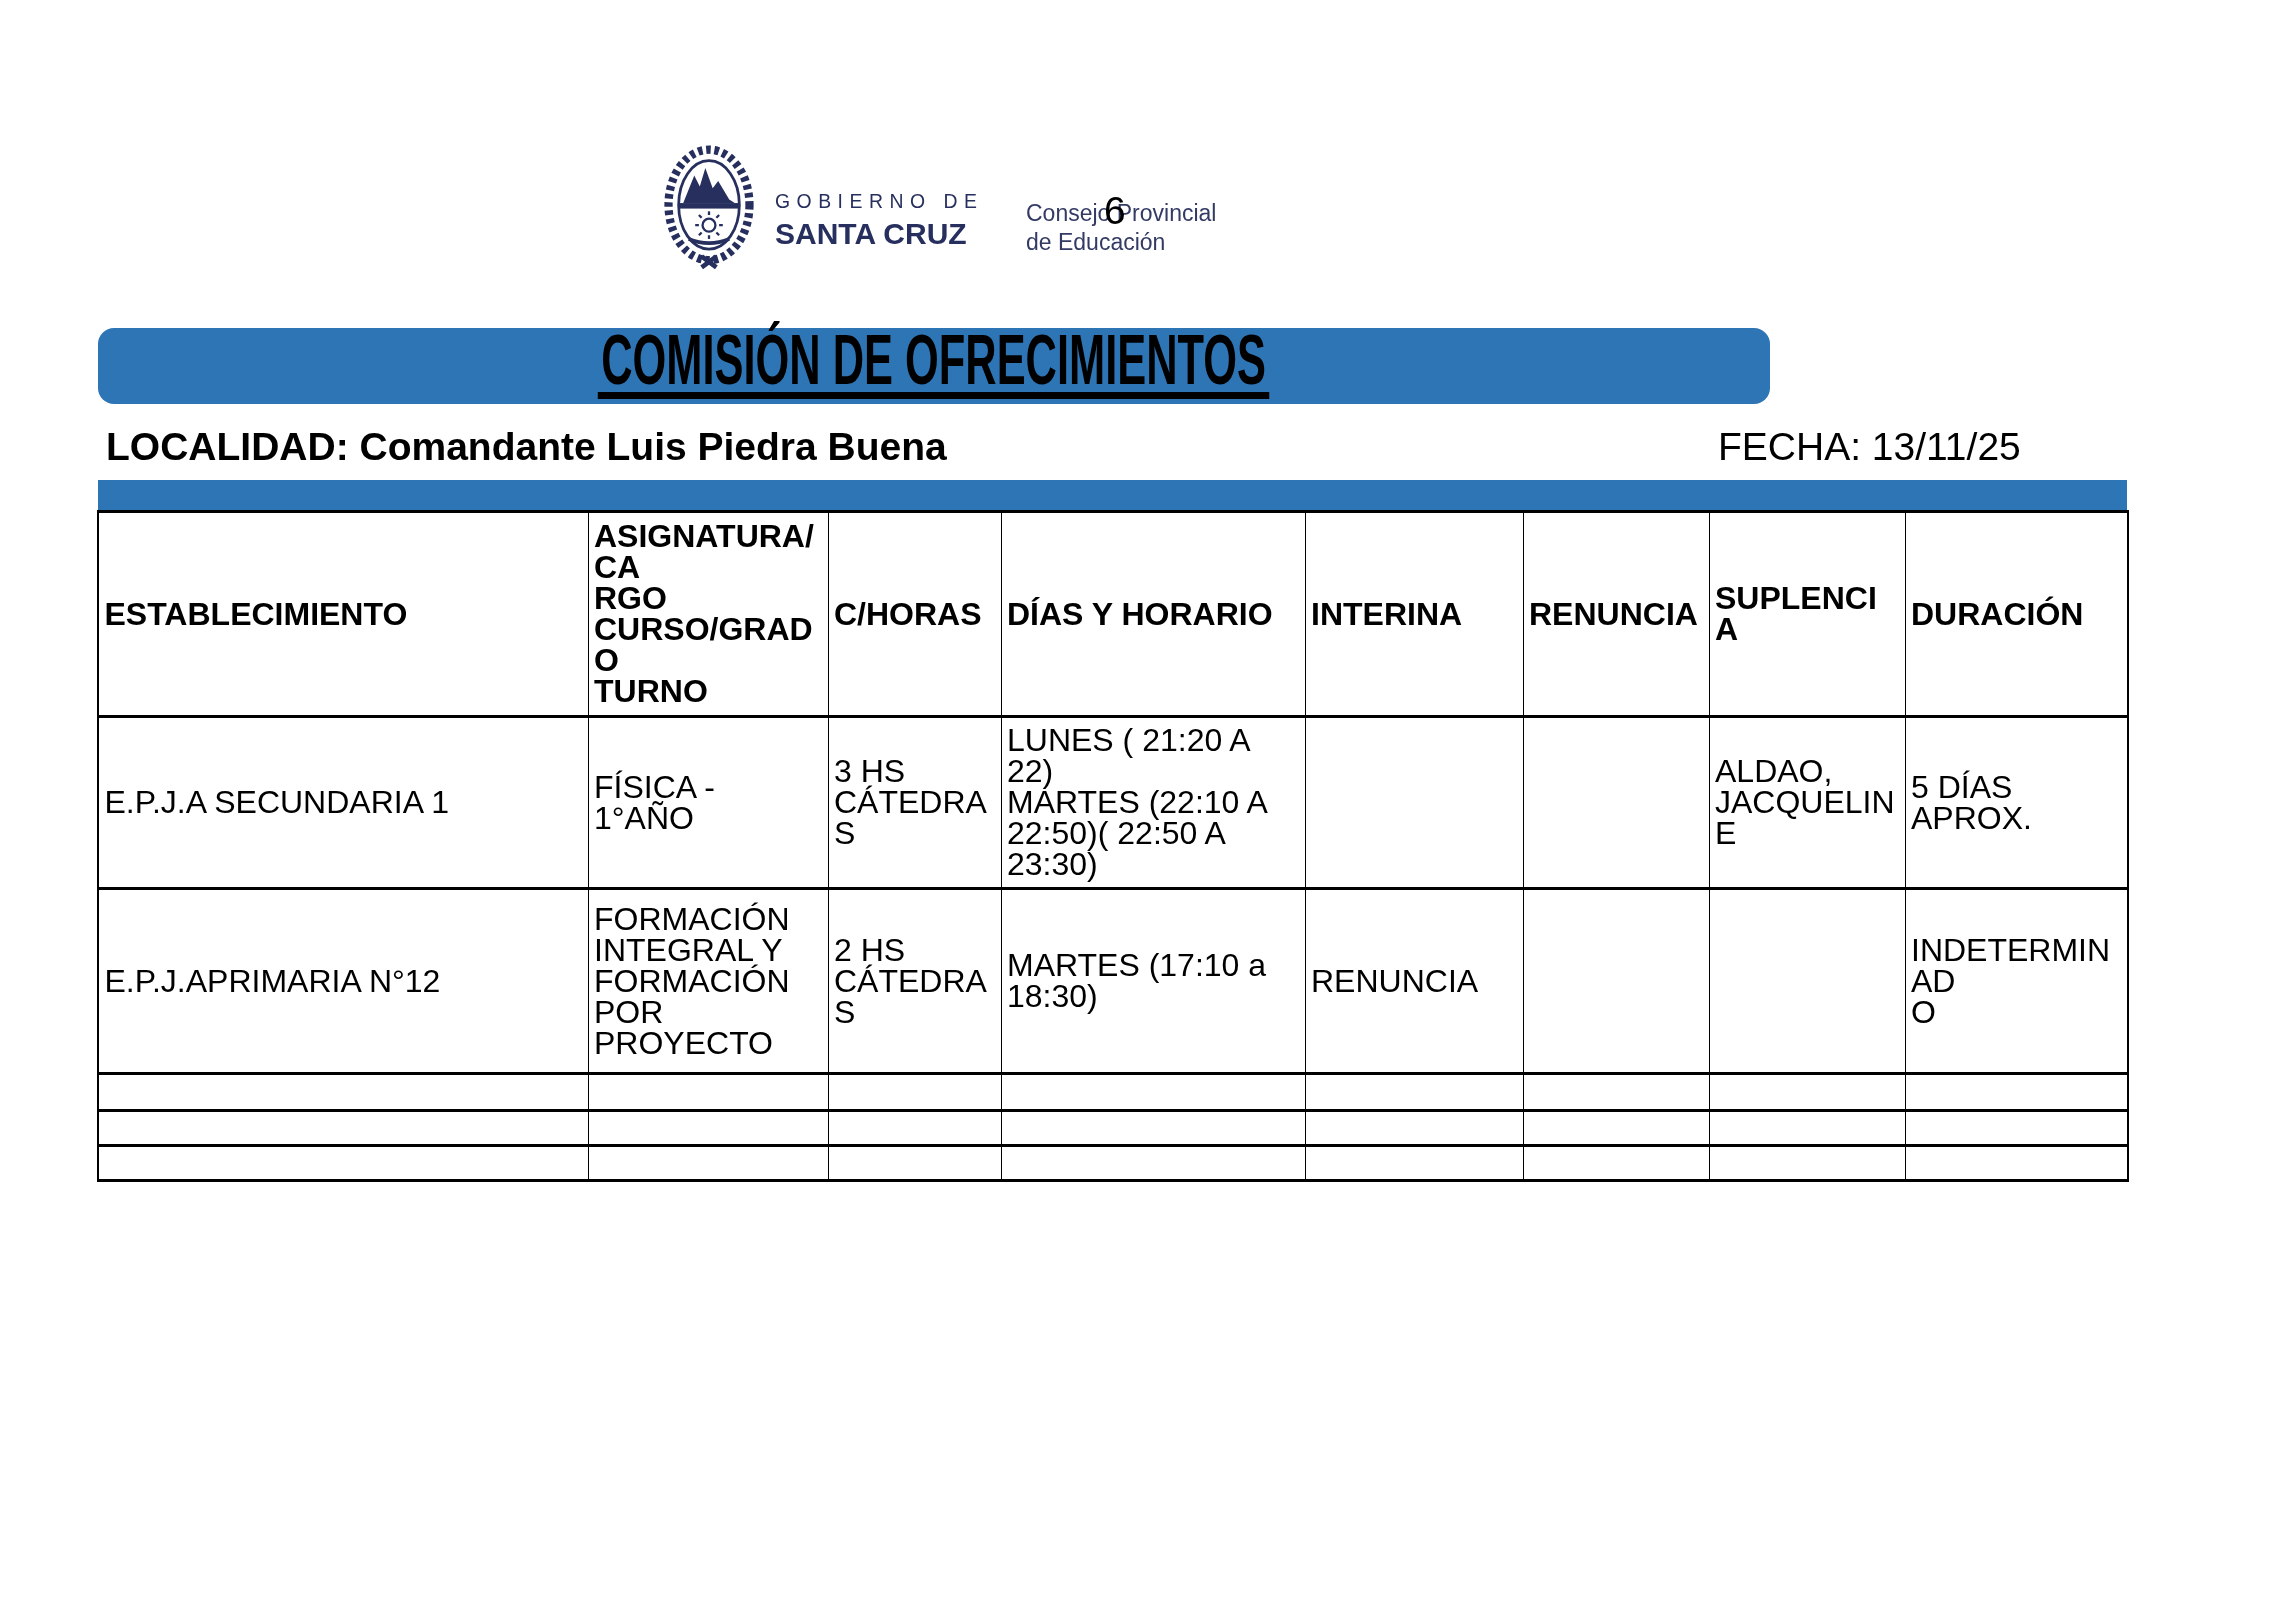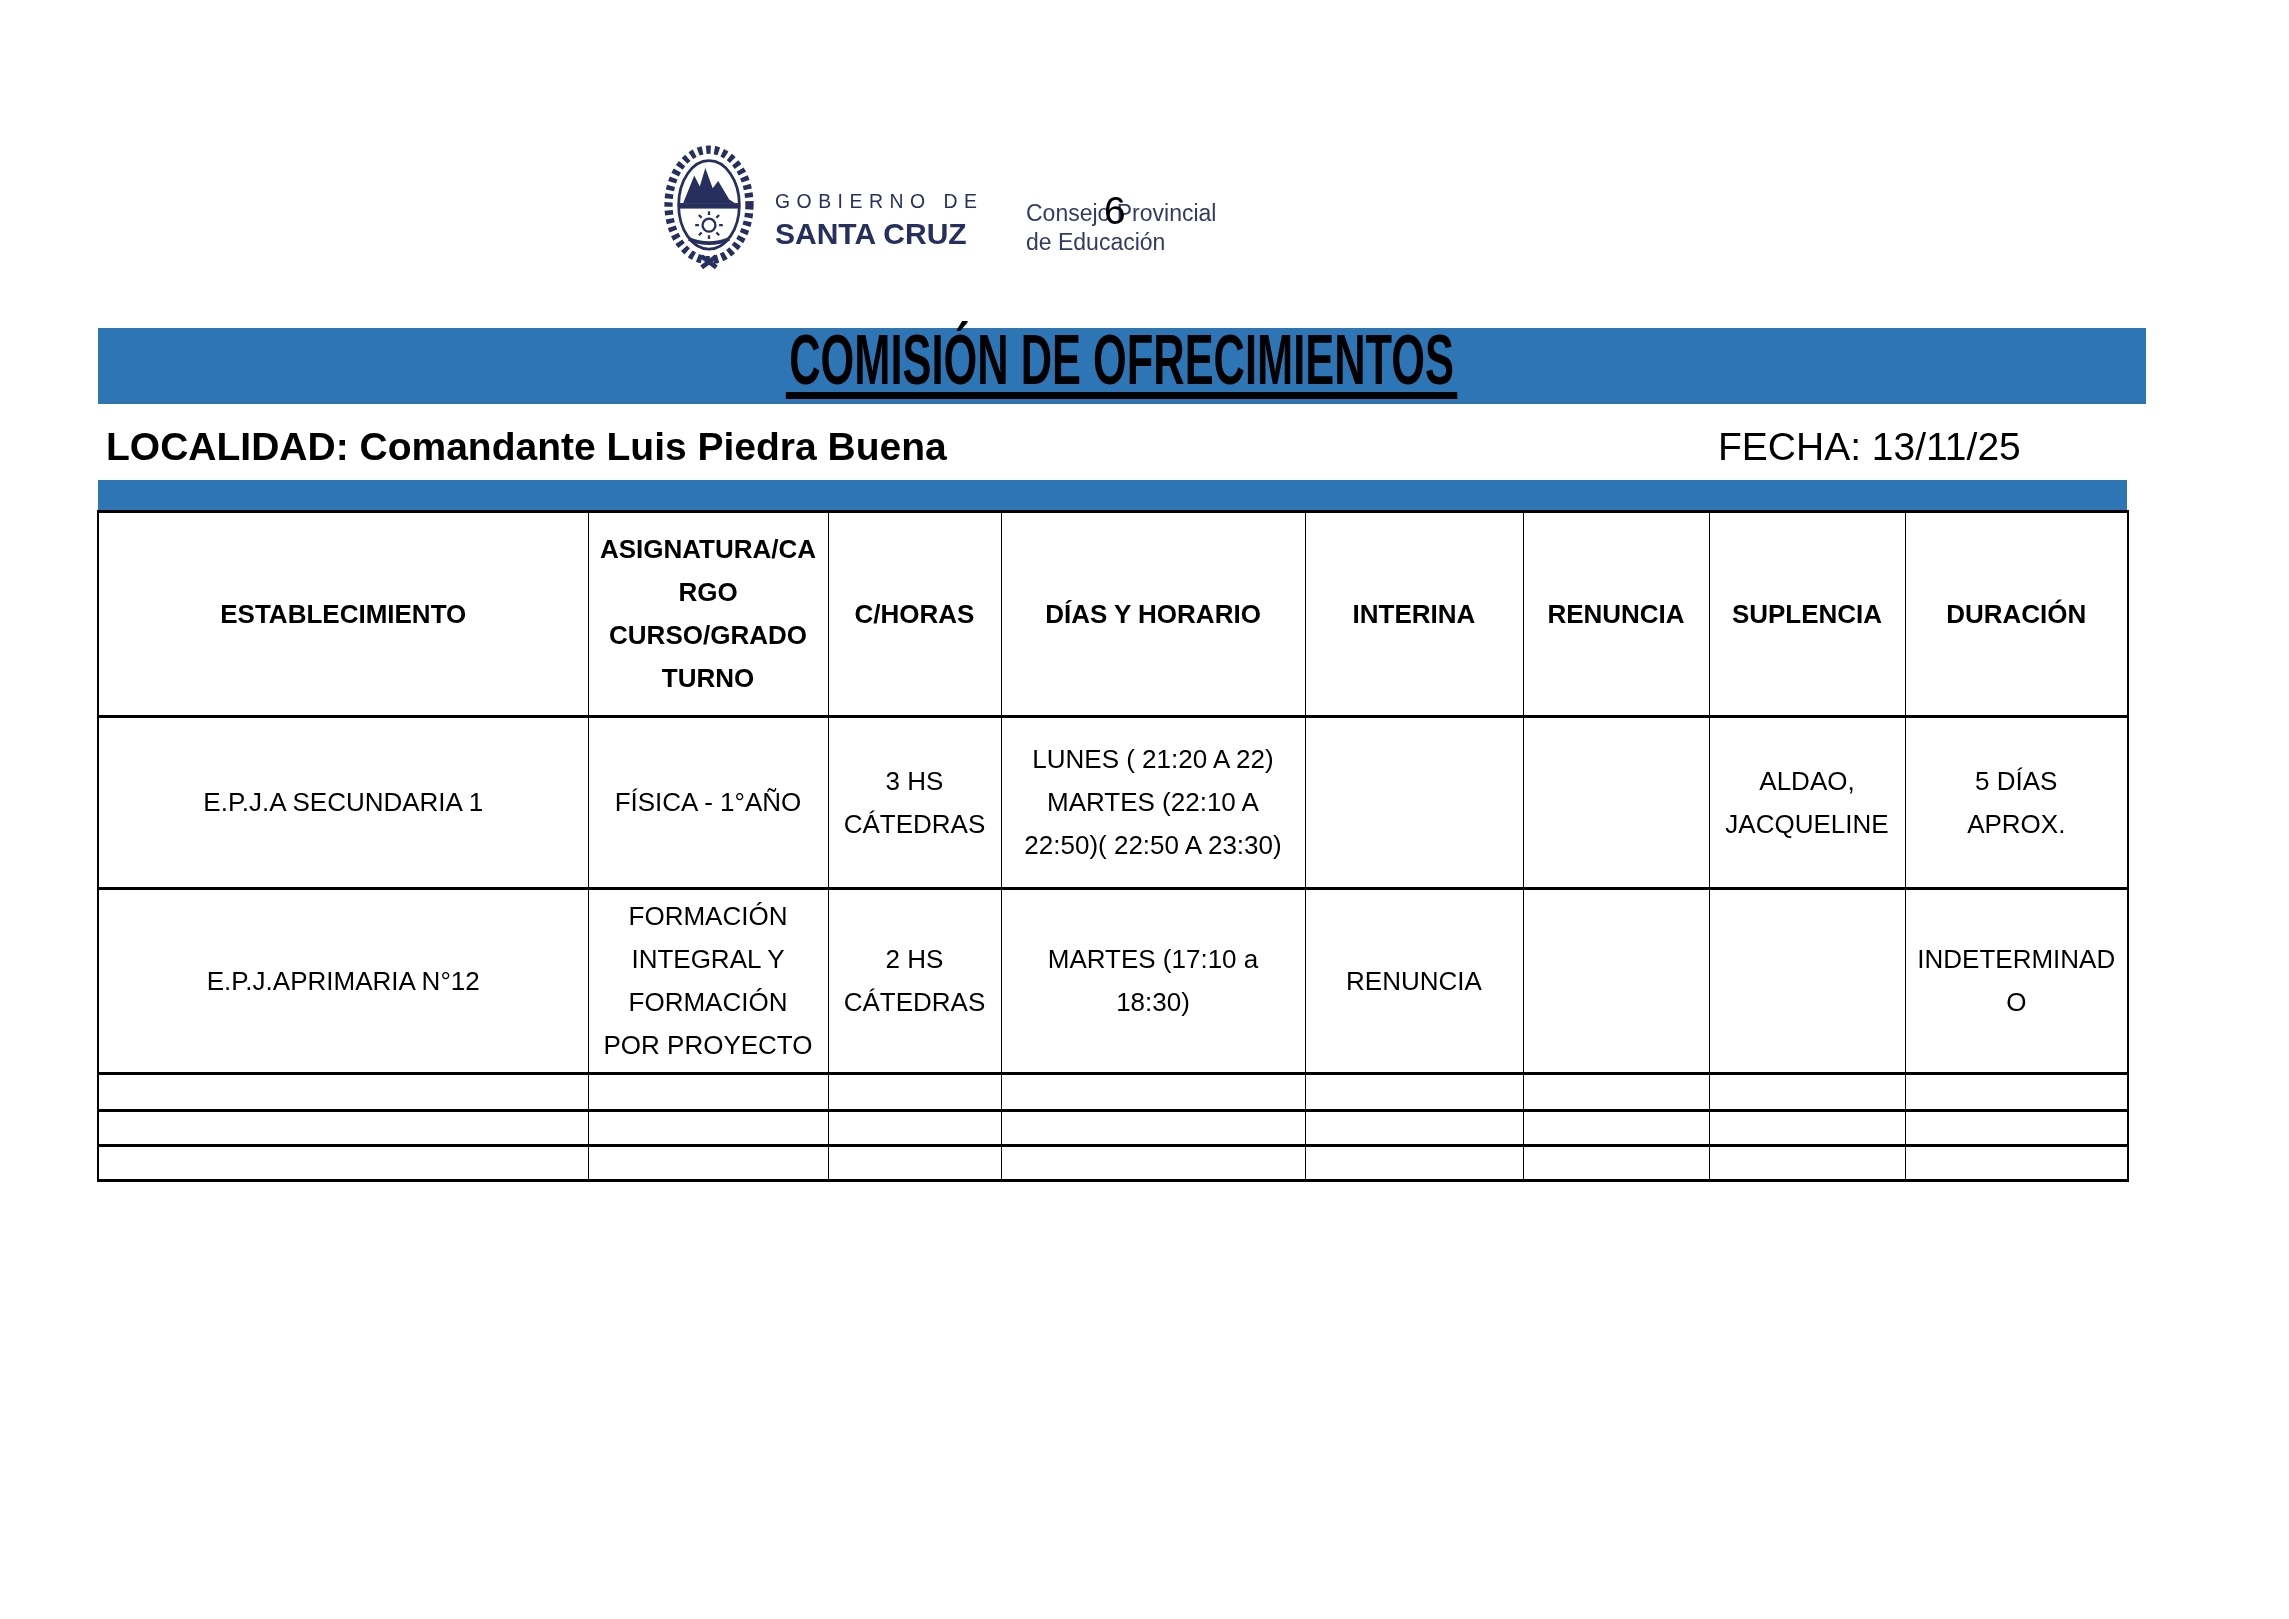--- a/index.html
+++ b/index.html
@@ -26,23 +26,23 @@
   .org-line { font-size: 23px; font-weight: 500; line-height: 29px; }
 
   .page-number {
     position: absolute; left: 1104px; top: 190px;
     font-size: 39px; font-weight: 400; color: #000; line-height: 42px;
   }
 
   
   .title-banner {
     position: absolute; left: 98px; top: 328px;
-    width: 2048px; height: 76px;
+    width: 1672px; height: 76px;
     background: #2E75B6;
-    display: flex; align-items: center; justify-content: center;
+    display: flex; align-items: center; justify-content: center; border-radius: 16px;
   }
   .title-text {
     display: inline-block;
     transform: scaleX(0.62);
     transform-origin: center;
     font-size: 70px; font-weight: bold; color: #000;
     line-height: 55px;
     border-bottom: 7.4px solid #000;
     padding: 0 5.5px 3.7px 5.5px;
     white-space: nowrap;
@@ -71,24 +71,24 @@
     border-collapse: collapse;
     table-layout: fixed;
     width: 2030px;
     border: 2.8px solid #000;
   }
   .offers-table th, .offers-table td {
     border-left: 1.8px solid #000;
     border-right: 1.8px solid #000;
     border-top: 3.7px solid #000;
     border-bottom: 3.7px solid #000;
-    text-align: center;
+    text-align: left;
     vertical-align: middle;
-    font-size: 26px;
-    line-height: 43px;
+    font-size: 32px;
+    line-height: 31px;
     padding: 3.7px 5.5px;
     white-space: pre-line;
     overflow-wrap: break-word;
   }
   .offers-table th { font-weight: bold; }
   .offers-table tr:nth-child(1) { height: 205px; }
   .offers-table tr:nth-child(2) { height: 172px; }
   .offers-table tr:nth-child(3) { height: 185px; }
   .offers-table tr:nth-child(4) { height: 37px; }
   .offers-table tr:nth-child(5) { height: 35px; }

